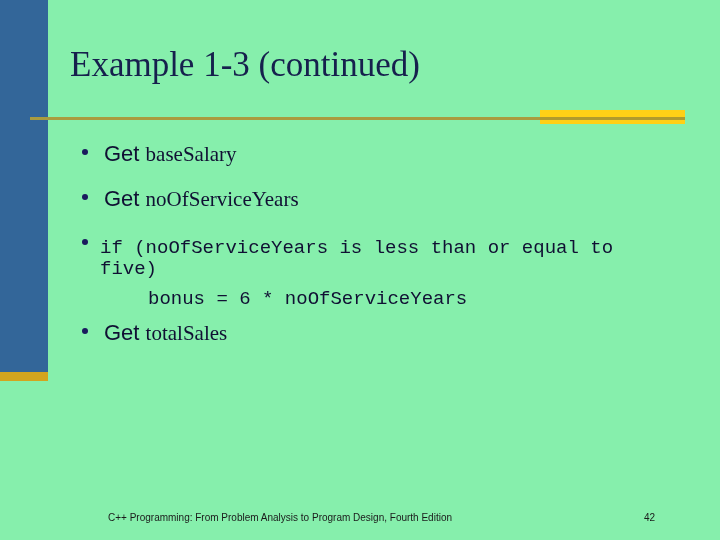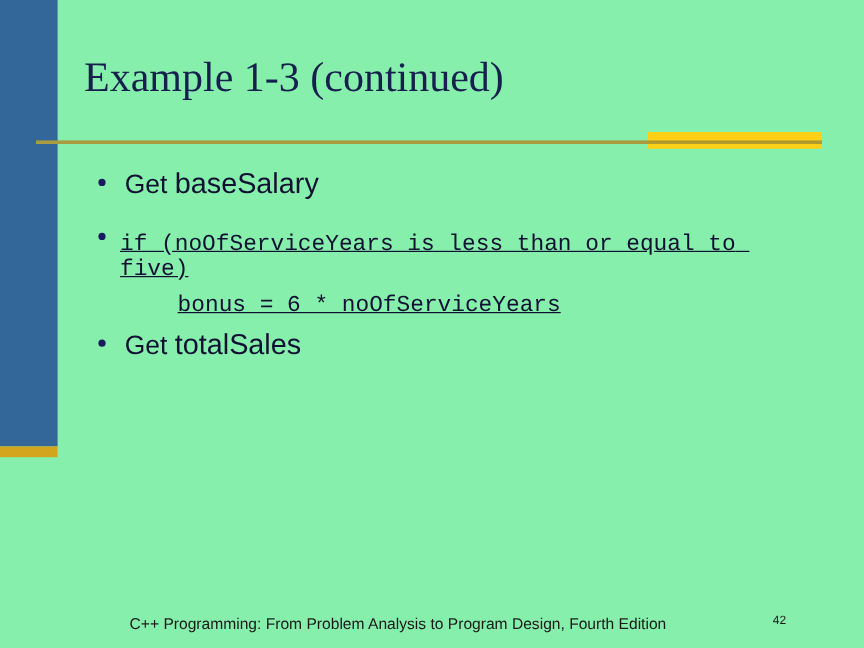--- a/index.html
+++ b/index.html
@@ -99,34 +99,33 @@
     background: #1a1a5e;
   }
   .bullet-text {
     font-family: "Liberation Sans", sans-serif;
     font-size: 22px;
     line-height: 28px;
     color: #101033;
     white-space: nowrap;
   }
   .mono {
-    font-family: Liberation Sans, sans-serif;
-    font-size: 24px;
+    font-family: Liberation Serif, serif;
+    font-size: 21px;
     letter-spacing: 0px;
   }
 
   
   #code-block {
     margin-top: 25px;
     margin-left: 28px;
     font-family: "Liberation Mono", monospace;
     font-size: 19px;
     line-height: 21px;
     color: #101033;
-    text-decoration: underline;
   }
   .code-line {
     white-space: pre-wrap;
     margin-bottom: 9px;
   }
   .code-line.indent {
     padding-left: 48px;
   }
   .code-line.wrap {
     width: 556px;
@@ -136,21 +135,21 @@
   #last-bullet {
     margin-top: 5px;
   }
 
   
   #footer-text {
     position: absolute;
     left: 108px;
     top: 512px;
     font-family: "Liberation Sans", sans-serif;
-    font-size: 13px;
+    font-size: 10px;
     color: #1a1a1a;
     white-space: nowrap;
   }
   #page-number {
     position: absolute;
     left: 644px;
     top: 512px;
     font-family: "Liberation Sans", sans-serif;
     font-size: 10px;
     color: #1a1a1a;
@@ -172,20 +171,26 @@
 
   <div id="body">
 
     <div class="bullet-row">
       <span class="dot"></span>
       <span class="bullet-text">
         <span>Get </span><span class="mono">baseSalary</span>
       </span>
     </div>
 
+    <div class="bullet-row">
+      <span class="dot"></span>
+      <span class="bullet-text">
+        <span>Get </span><span class="mono">noOfServiceYears</span>
+      </span>
+    </div>
 
     <div class="bullet-row">
       <span class="dot"></span>
     </div>
 
     <div id="code-block">
       <div class="code-line wrap">if (noOfServiceYears is less than or equal to five)</div>
       <div class="code-line indent">bonus = 6 * noOfServiceYears</div>
     </div>
 

